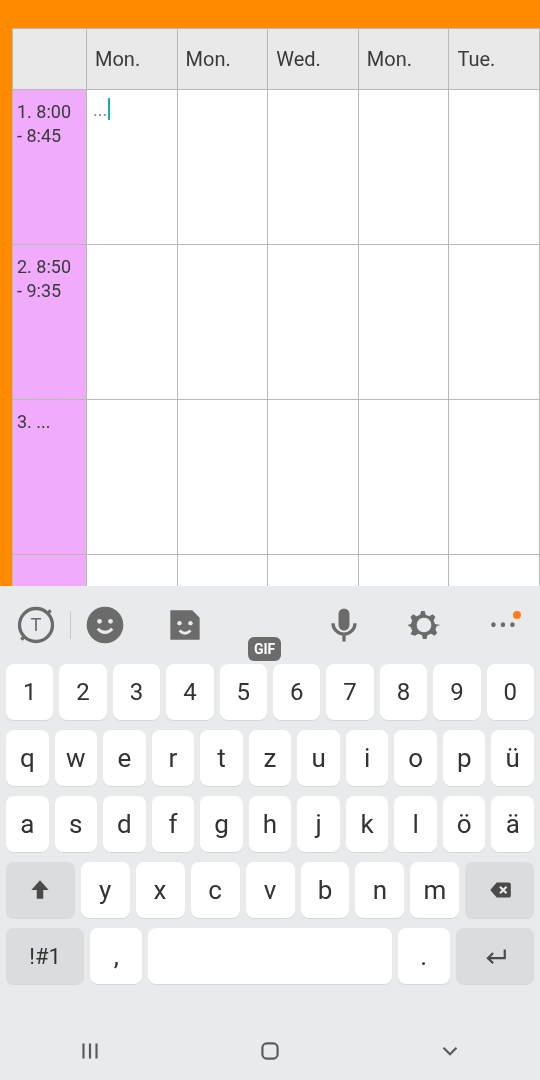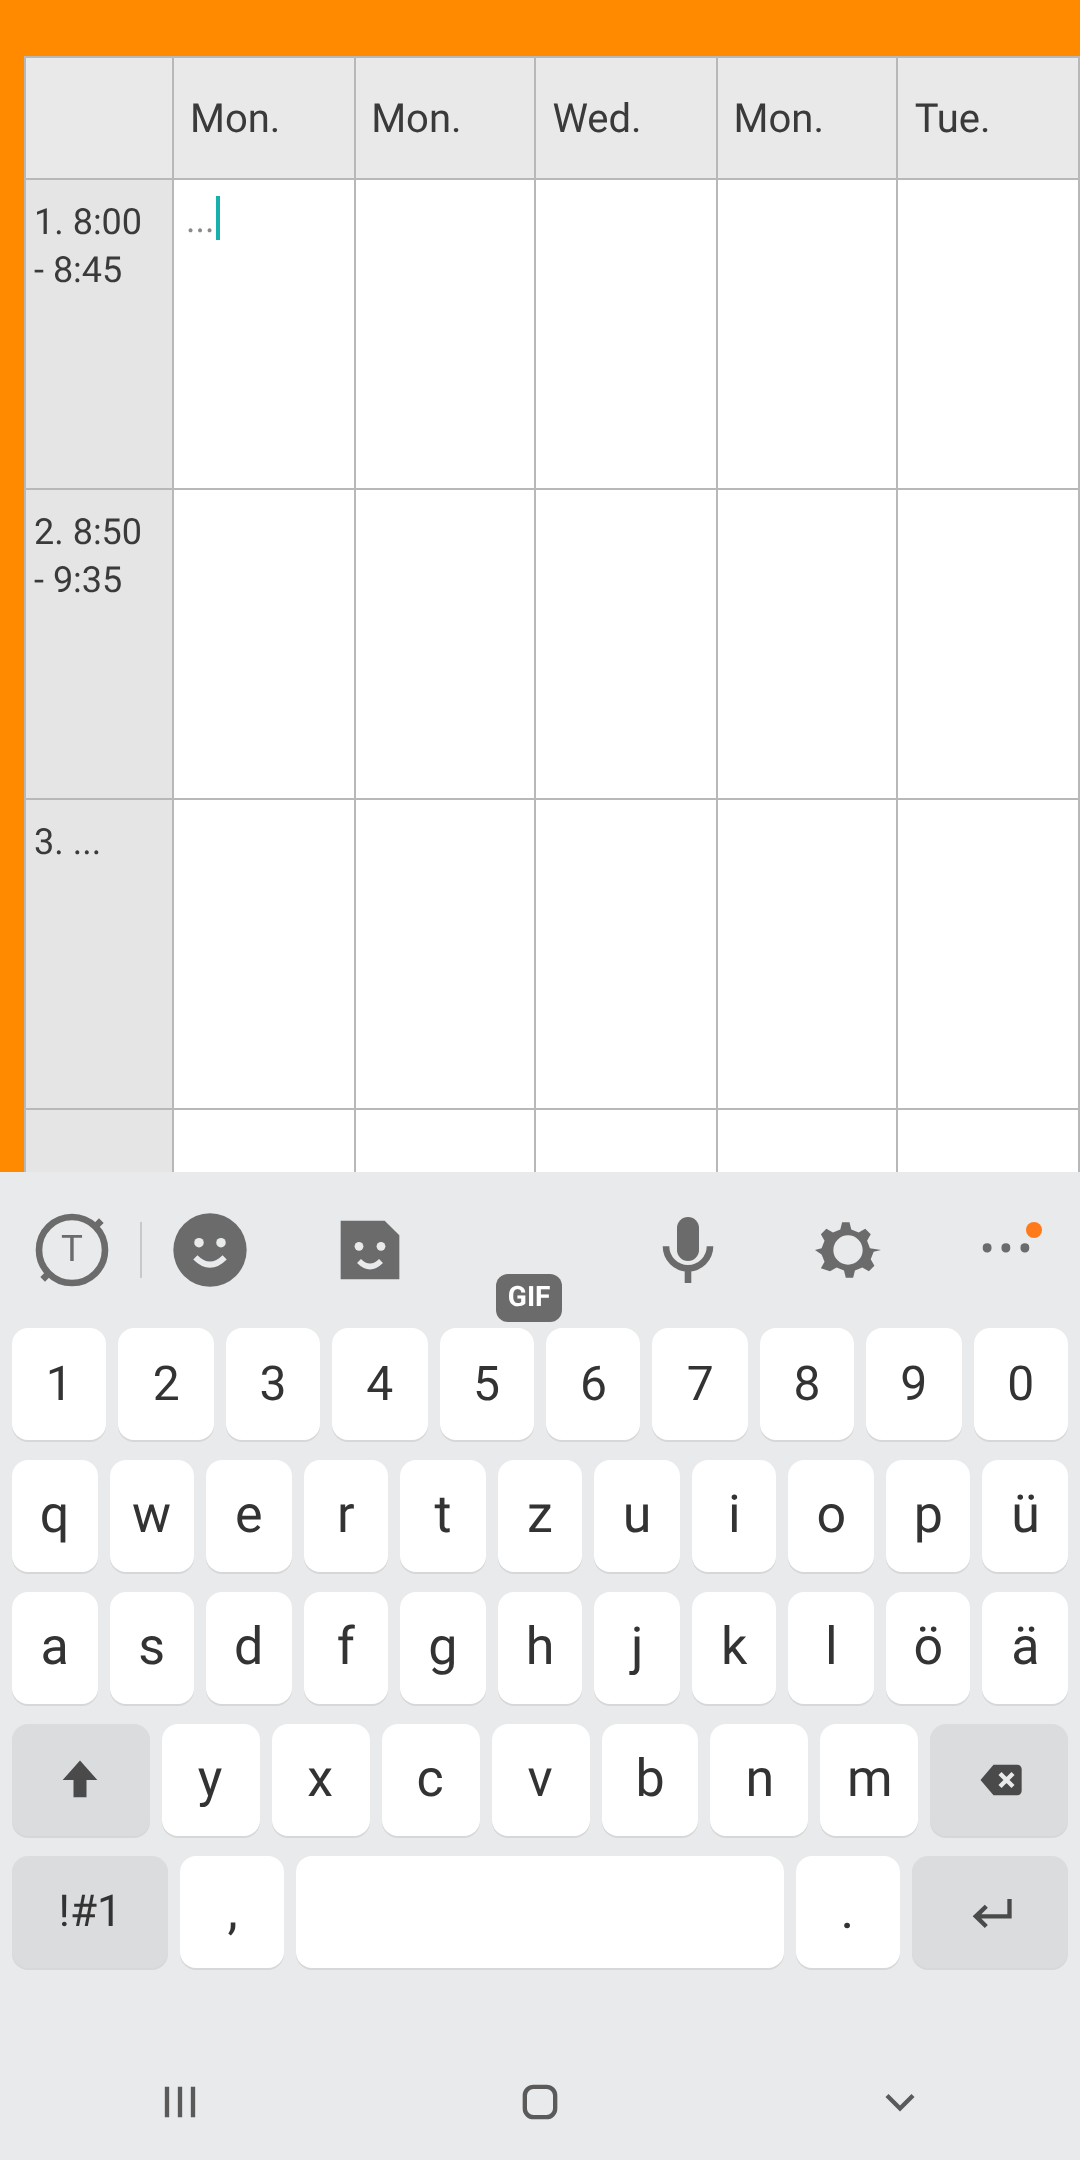--- a/index.html
+++ b/index.html
@@ -31,21 +31,21 @@
     table.tt thead th {
       background: #e9e9e9;
       color: #3a3a3a;
       font-size: 20px;
       text-align: left;
       height: 60px;
       padding: 18px 8px;
     }
     table.tt thead th:first-child { background:#e9e9e9; }
     table.tt tbody th {
-      background: #e5e5e5;
+      background: #f0abfc;
       color: #3a3a3a;
       font-size: 18px;
       line-height: 1.35;
       text-align: left;
       padding: 10px 6px 10px 4px;
       height: 155px;
     }
     table.tt tbody td {
       background: #fff;
       height: 155px;

